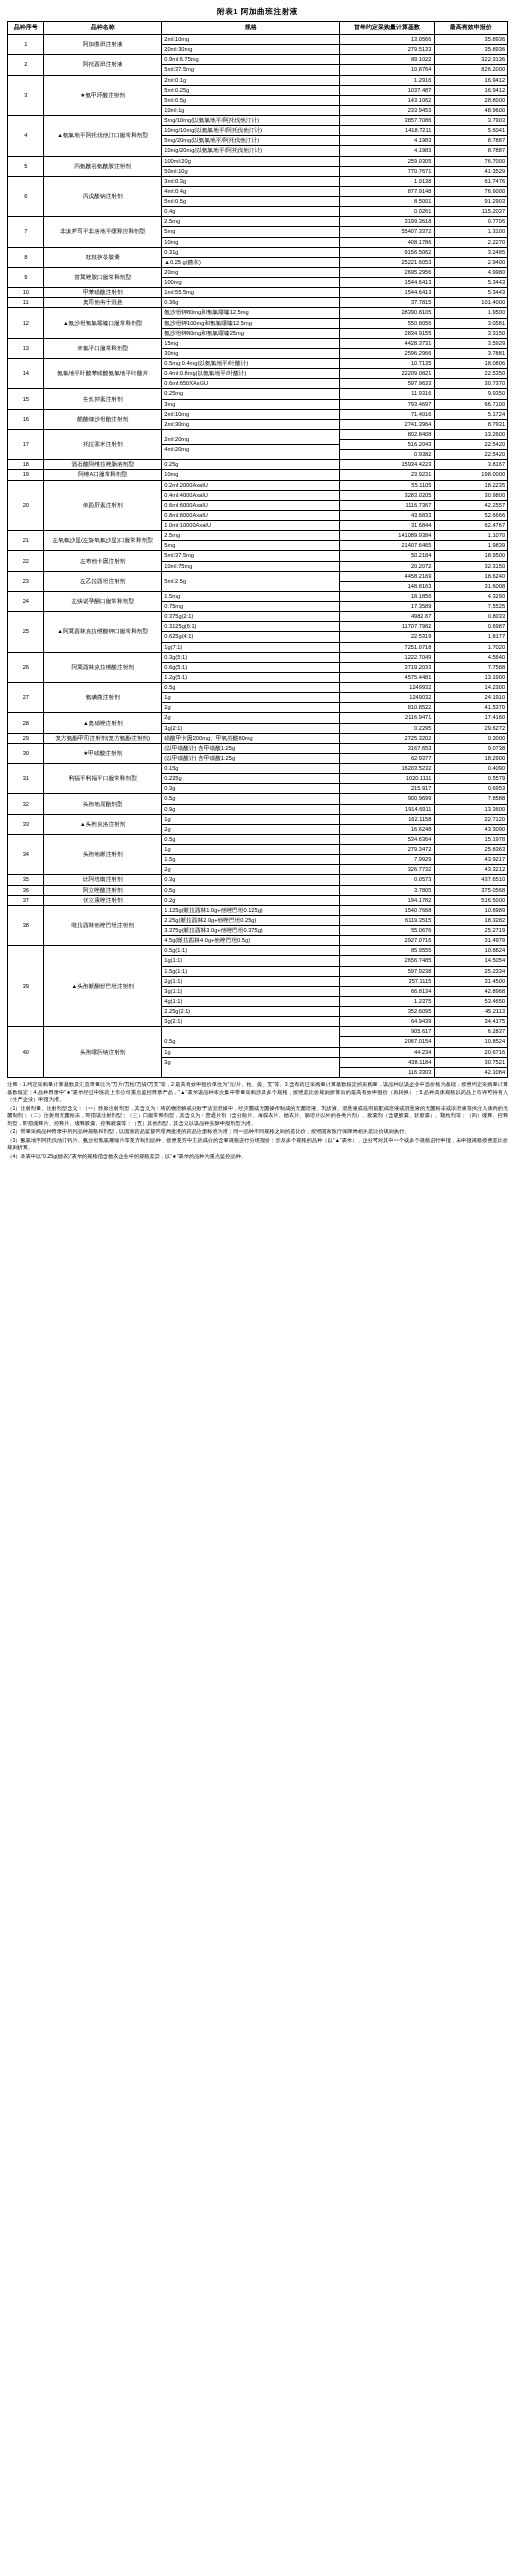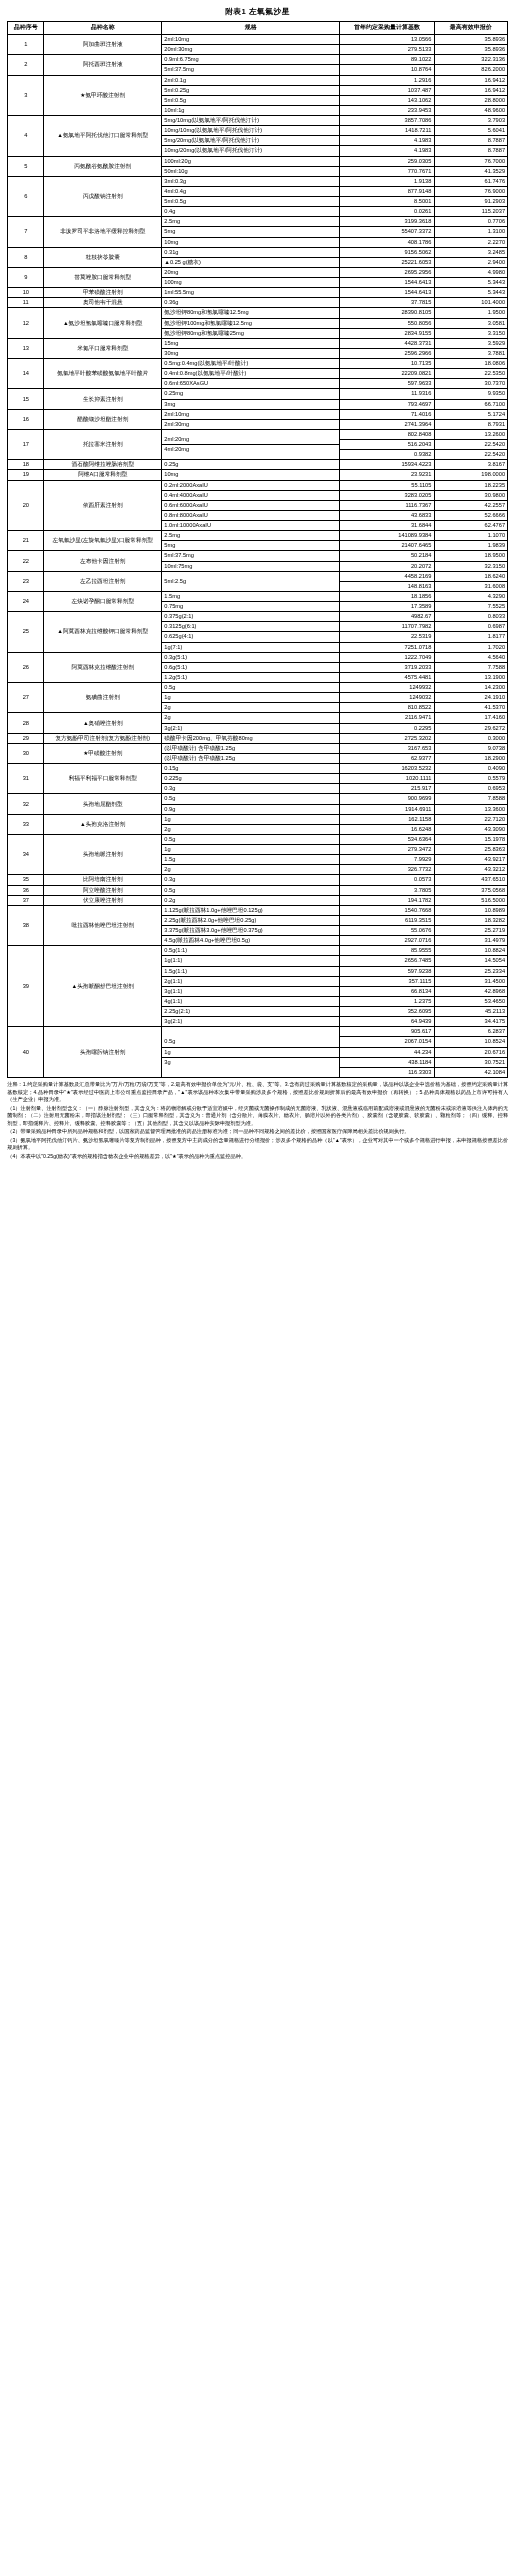--- a/index.html
+++ b/index.html
@@ -20,21 +20,21 @@
   .cellsplit > div:last-child{border-bottom:none;}
   .cellsplit.left > div{text-align:left;}
   .cellsplit.right > div{text-align:right;}
   .notes{width:501px;margin:3.1px auto 0 auto;font-size:5.2px;line-height:1.45;text-align:justify;}
   .notes p{margin:0 0 1px 0;}
 </style>
 </head>
 <body>
 
 <div class="page">
-  <div class="doc-title">附表1 左氧氟沙星</div>
+  <div class="doc-title">附表1 阿加曲班注射液</div>
   <table class="main">
     <thead>
       <tr>
         <th class="col-no">品种序号</th>
         <th class="col-name">品种名称</th>
         <th class="col-spec">规格</th>
         <th class="col-qty">首年约定采购量计算基数</th>
         <th class="col-price">最高有效申报价</th>
       </tr>
     </thead>

